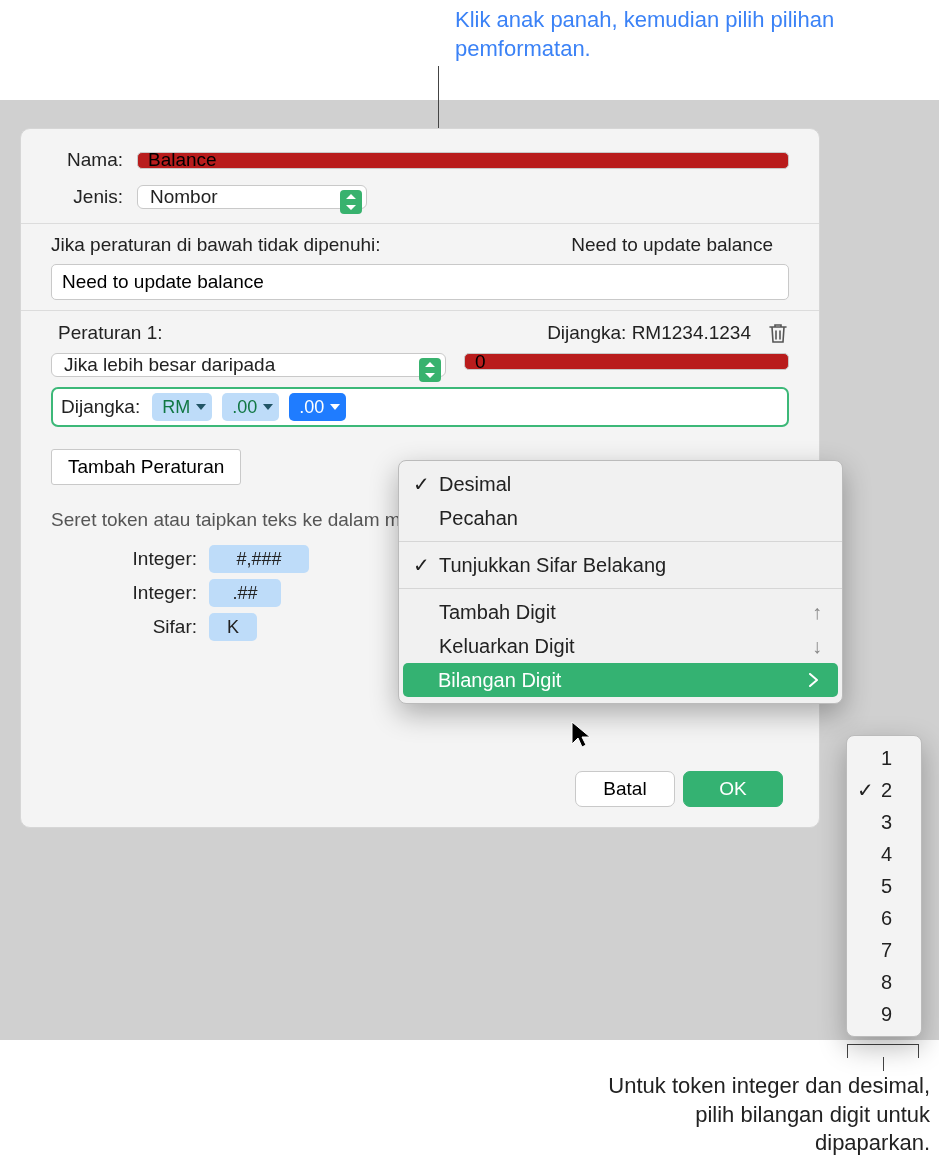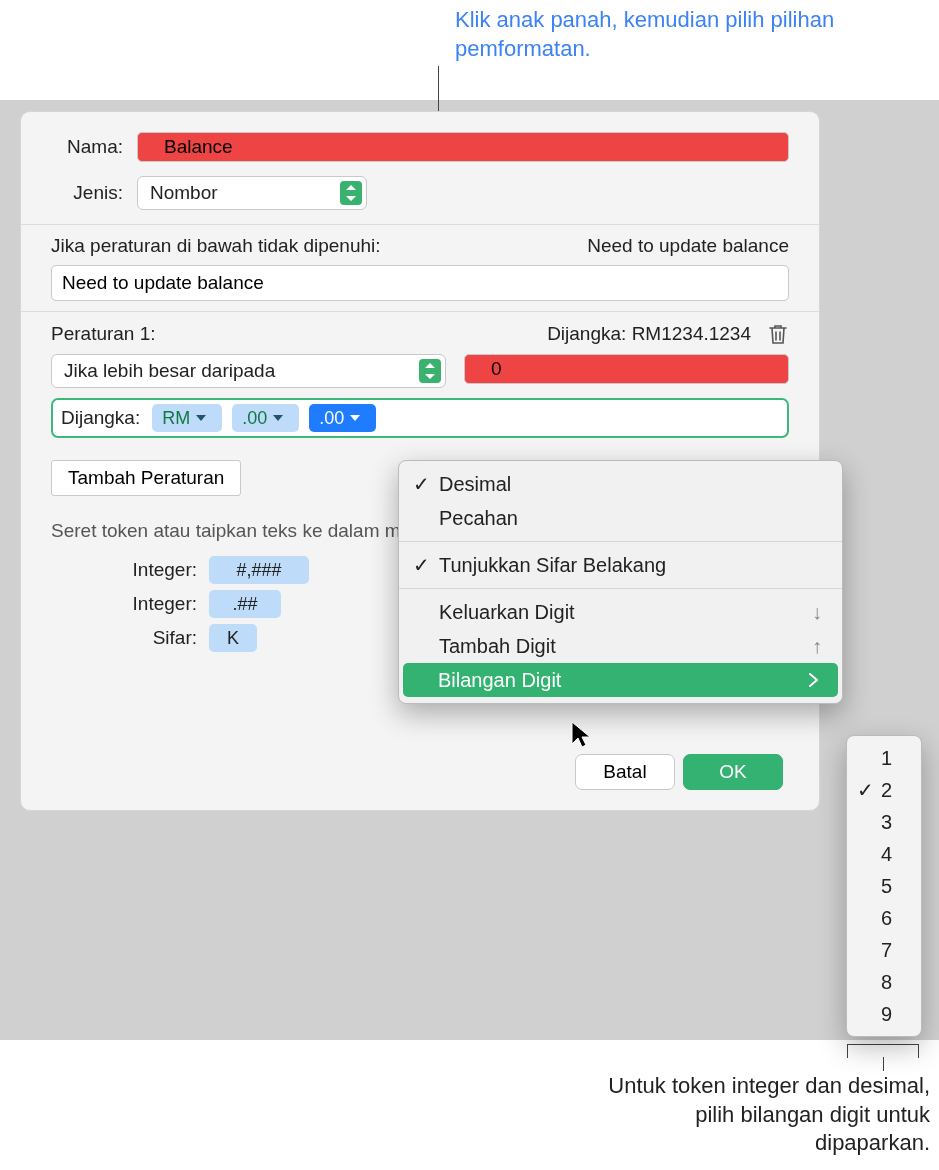--- a/index.html
+++ b/index.html
@@ -60,21 +60,21 @@
     content: "";
     position: absolute;
     left: 50%; top: 12px;
     width: 1px; height: 14px;
     background: #444;
   }
 
   .panel {
     position: absolute;
     left: 20px;
-    top: 111px;
+    top: 128px;
     width: 800px;
     height: 700px;
     background: #f4f4f4;
     border: 1px solid #d6d6d6;
     border-radius: 10px;
     padding: 20px 30px 20px 30px;
   }
 
   .form-row {
     display: flex;
@@ -82,32 +82,32 @@
     margin-bottom: 14px;
   }
   .form-row label {
     width: 72px;
     text-align: right;
     margin-right: 14px;
     font-size: 19px;
   }
   .text-input {
     flex: 1;
-    height: 30px;
+    height: 17px;
     border: 1px solid #c9c9c9;
     border-radius: 5px;
-    background: #ef4444;
-    padding: 4px 26px;
+    background: #b91c1c;
+    padding: 4px 10px;
     font-size: 19px;
   }
   .select-wrap {
     position: relative;
     display: inline-flex;
     align-items: center;
-    height: 34px;
+    height: 24px;
     border: 1px solid #c9c9c9;
     border-radius: 6px;
     background: #fff;
     padding: 3px 40px 3px 12px;
   }
   .select-caret {
     position: absolute;
     right: 4px;
     top: 4px;
     width: 22px;
@@ -125,39 +125,40 @@
   .hr {
     border: none;
     border-top: 1px solid #dcdcdc;
     margin: 10px -30px;
   }
 
   .cond-header {
     display: flex;
     justify-content: space-between;
     align-items: center;
-    margin: 10px 0 8px 0;
+    margin: 10px 16px 8px 0;
     font-size: 19px;
     text-align: right;
   }
   .cond-text-input {
     width: 100%;
     height: 36px;
     border: 1px solid #c9c9c9;
     border-radius: 5px;
     background: #fff;
     padding: 4px 10px;
     font-size: 19px;
   }
 
   .rule-header {
     display: flex;
     align-items: center;
     margin-top: 6px;
     margin-bottom: 8px;
+    margin-left: 7px;
   }
   .rule-header .label { flex: 0 0 auto; }
   .rule-header .spacer { flex: 1; }
   .rule-header .expected { margin-right: 16px; }
   .trash { width: 22px; height: 24px; }
 
   .rule-line {
     display: flex;
     gap: 18px;
     margin-bottom: 10px;
@@ -175,21 +176,21 @@
     padding: 3px 8px 3px 8px;
     height: 40px;
   }
   .token-bar .tlabel { margin-right: 2px; }
   .pill {
     display: inline-flex;
     align-items: center;
     height: 28px;
     border-radius: 5px;
     background: #bedcf9;
-    padding: 0 16px 0 10px;
+    padding: 0 6px 0 10px;
     color: #174;
     font-size: 18px;
   }
   .pill.selected { background: #1f7cff; color: #fff; }
   .pill .pill-caret {
     margin-left: 6px;
     display: inline-flex;
     align-items: center;
   }
   .pill .pill-caret svg path { fill: #256; }
@@ -451,26 +452,26 @@
   <div class="menu-item">
     <span>Pecahan</span>
   </div>
   <div class="menu-sep"></div>
   <div class="menu-item">
     <span class="check">✓</span>
     <span>Tunjukkan Sifar Belakang</span>
   </div>
   <div class="menu-sep"></div>
   <div class="menu-item">
+    <span>Tambah Digit</span>
+    <span class="arrow-shortcut">↑</span>
+  </div>
+  <div class="menu-item">
     <span>Keluarkan Digit</span>
     <span class="arrow-shortcut">↓</span>
-  </div>
-  <div class="menu-item">
-    <span>Tambah Digit</span>
-    <span class="arrow-shortcut">↑</span>
   </div>
   <div class="menu-item highlight">
     <span>Bilangan Digit</span>
     <span class="arrow-right">
       <svg width="10" height="14" viewBox="0 0 10 14">
           <path d="M2 1 L9 7 L2 13" stroke="currentColor" stroke-width="2" fill="none" stroke-linecap="round" stroke-linejoin="round"></path>
         </svg>
     </span>
   </div>
 </div>

